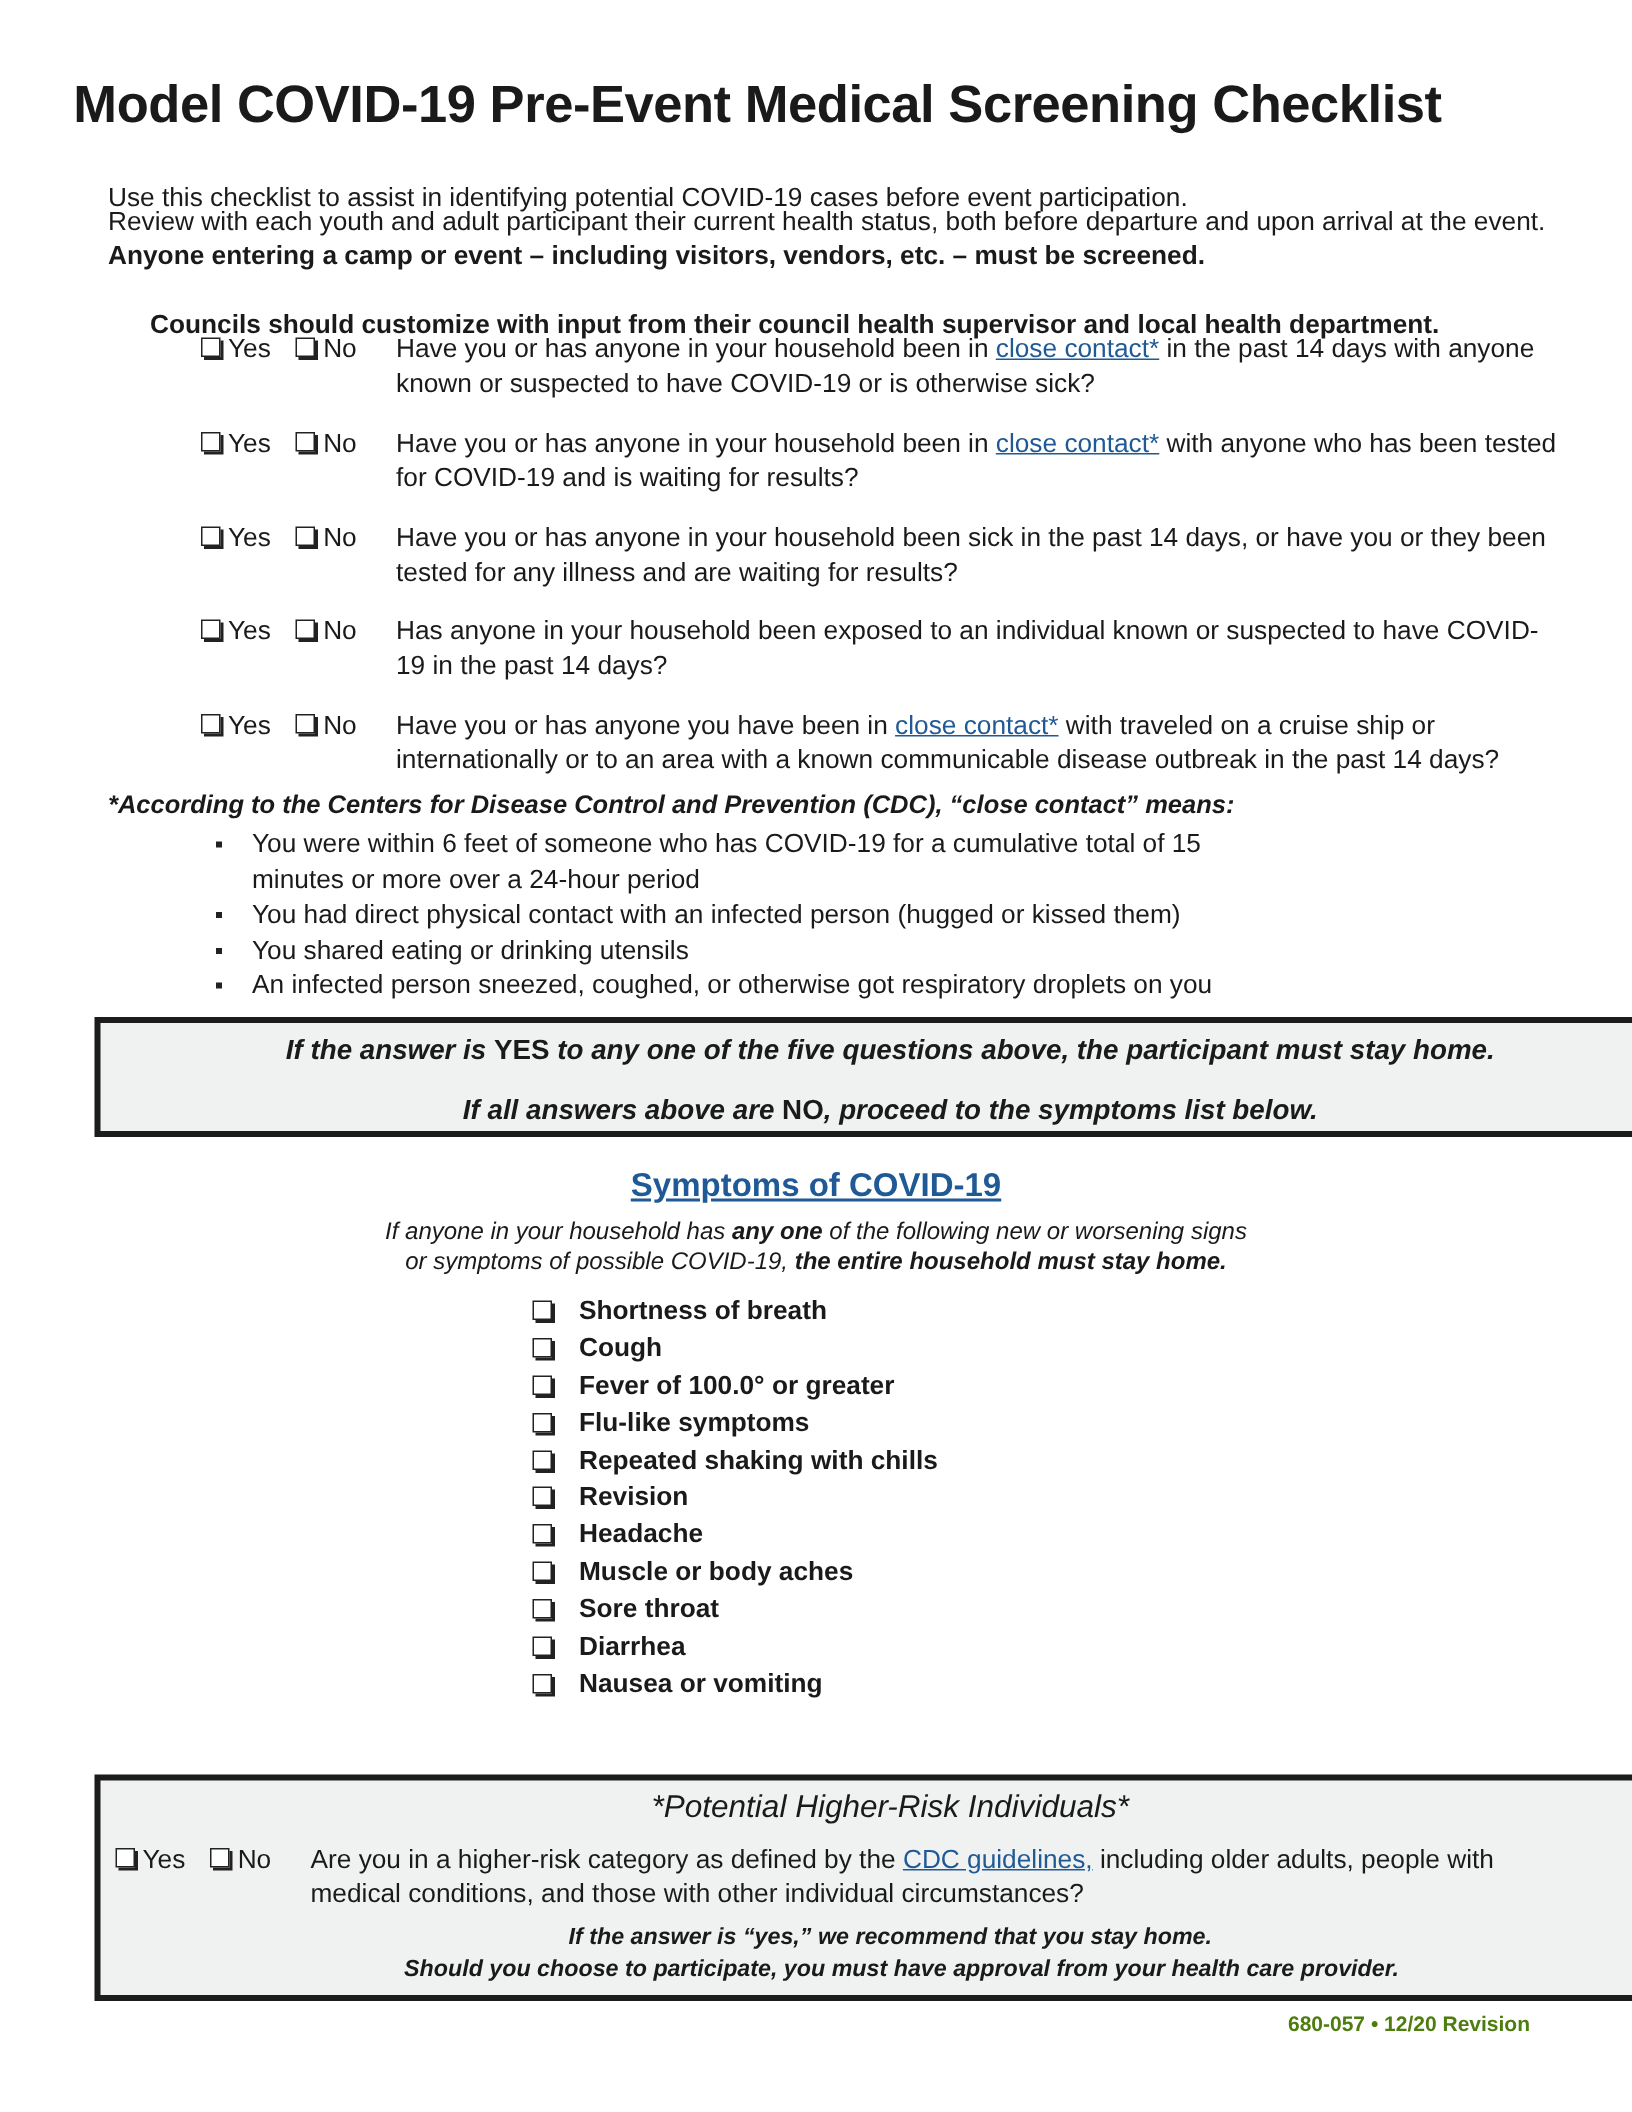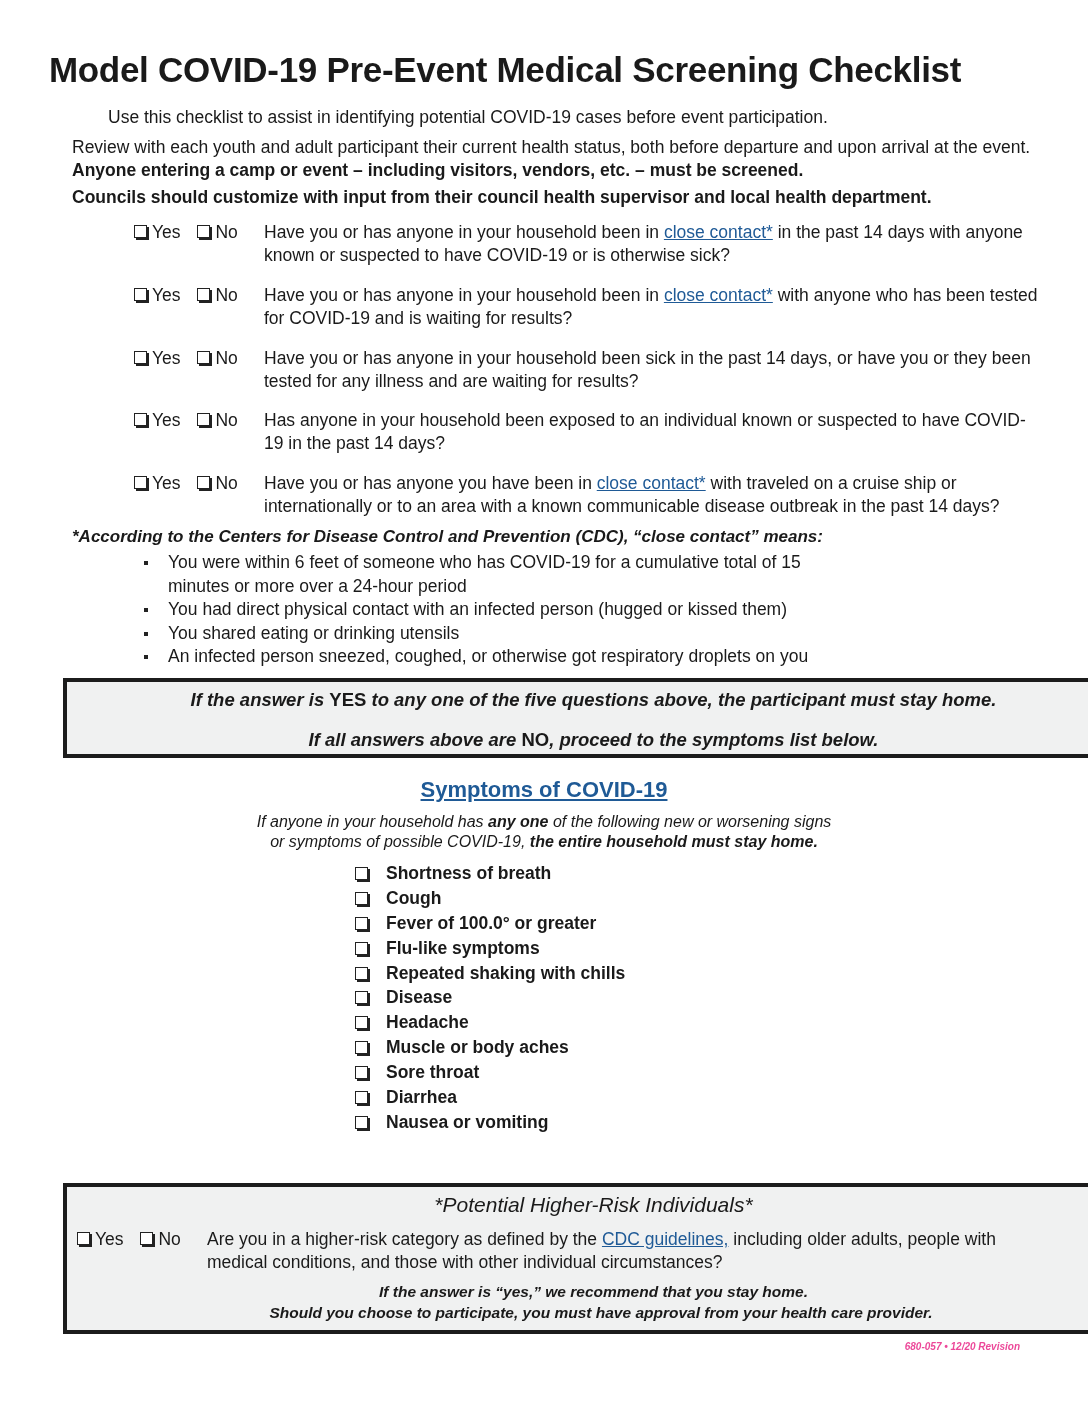--- a/index.html
+++ b/index.html
@@ -49,34 +49,34 @@
   .symptoms .cb { margin-right: 18px; vertical-align: -1px; }
   .box2 { top: 1183px; height: 151px; }
   .box2 .h { position: absolute; left: 0; right: 0; top: 6px; text-align: center; font-size: 21px; font-style: italic; }
   .box2 .q2 { position: absolute; left: 10px; top: 41px; width: 930px; font-size: 17.5px; line-height: 23px; }
   .box2 .q2 .opts { position: absolute; left: 0; top: 0; white-space: nowrap; }
   .box2 .q2 .opt { display: inline-block; margin-right: 12px; }
   .box2 .q2 .text { margin-left: 130px; }
   .box2 .n1, .box2 .n2 { position: absolute; left: 0; right: 0; text-align: center; font-size: 15.5px; font-weight: bold; font-style: italic; }
   .box2 .n1 { top: 96px; }
   .box2 .n2 { top: 117px; padding-left: 15px; }
-  .footer { position: absolute; right: 68px; top: 1341px; font-size: 10px; font-weight: bold; color: #ec4899; font-style: italic; }
+  .footer { position: absolute; right: 68px; top: 1341px; font-size: 14px; font-weight: bold; color: #4d7c0f; }
 </style>
 </head>
 <body>
 
 <div class="title">Model COVID-19 Pre-Event Medical Screening Checklist</div>
 
-<div class="intro" style="top:106px;margin-left:36px;">
+<div class="intro" style="top:120px;">
   <span>Use this checklist to assist in identifying potential COVID-19 cases before event participation.</span>
 </div>
 <div class="intro" style="top:136px;">
   <span>Review with each youth and adult participant their current health status, both before departure and upon arrival at the event. </span><b>Anyone entering a camp or event – including visitors, vendors, etc. – must be screened.</b>
 </div>
-<div class="intro" style="top:186px;">
+<div class="intro" style="top:205px;margin-left:28px;">
   <b>Councils should customize with input from their council health supervisor and local health department.</b>
 </div>
 
 <div class="q" style="top:221px;">
   <div class="opts">
     <span class="opt"><span class="cb"></span><span>Yes</span></span>
     <span class="opt"><span class="cb"></span><span>No</span></span>
   </div>
   <div class="text"><span>Have you or has anyone in your household been in </span><a class="link" href="#">close contact*</a><span> in the past 14 days with anyone known or suspected to have COVID-19 or is otherwise sick?</span></div>
 </div>
@@ -130,21 +130,21 @@
 <div class="sym-sub">
   <span>If anyone in your household has </span><b>any one</b><span> of the following new or worsening signs</span><br>
   <span>or symptoms of possible COVID-19, </span><b>the entire household must stay home.</b>
 </div>
 <ul class="symptoms">
   <li><span class="cb"></span><span>Shortness of breath</span></li>
   <li><span class="cb"></span><span>Cough</span></li>
   <li><span class="cb"></span><span>Fever of 100.0° or greater</span></li>
   <li><span class="cb"></span><span>Flu-like symptoms</span></li>
   <li><span class="cb"></span><span>Repeated shaking with chills</span></li>
-  <li><span class="cb"></span><span>Disease</span></li>
+  <li><span class="cb"></span><span>Revision</span></li>
   <li><span class="cb"></span><span>Headache</span></li>
   <li><span class="cb"></span><span>Muscle or body aches</span></li>
   <li><span class="cb"></span><span>Sore throat</span></li>
   <li><span class="cb"></span><span>Diarrhea</span></li>
   <li><span class="cb"></span><span>Nausea or vomiting</span></li>
 </ul>
 
 <div class="box box2">
   <div class="h">*Potential Higher-Risk Individuals*</div>
   <div class="q2">

